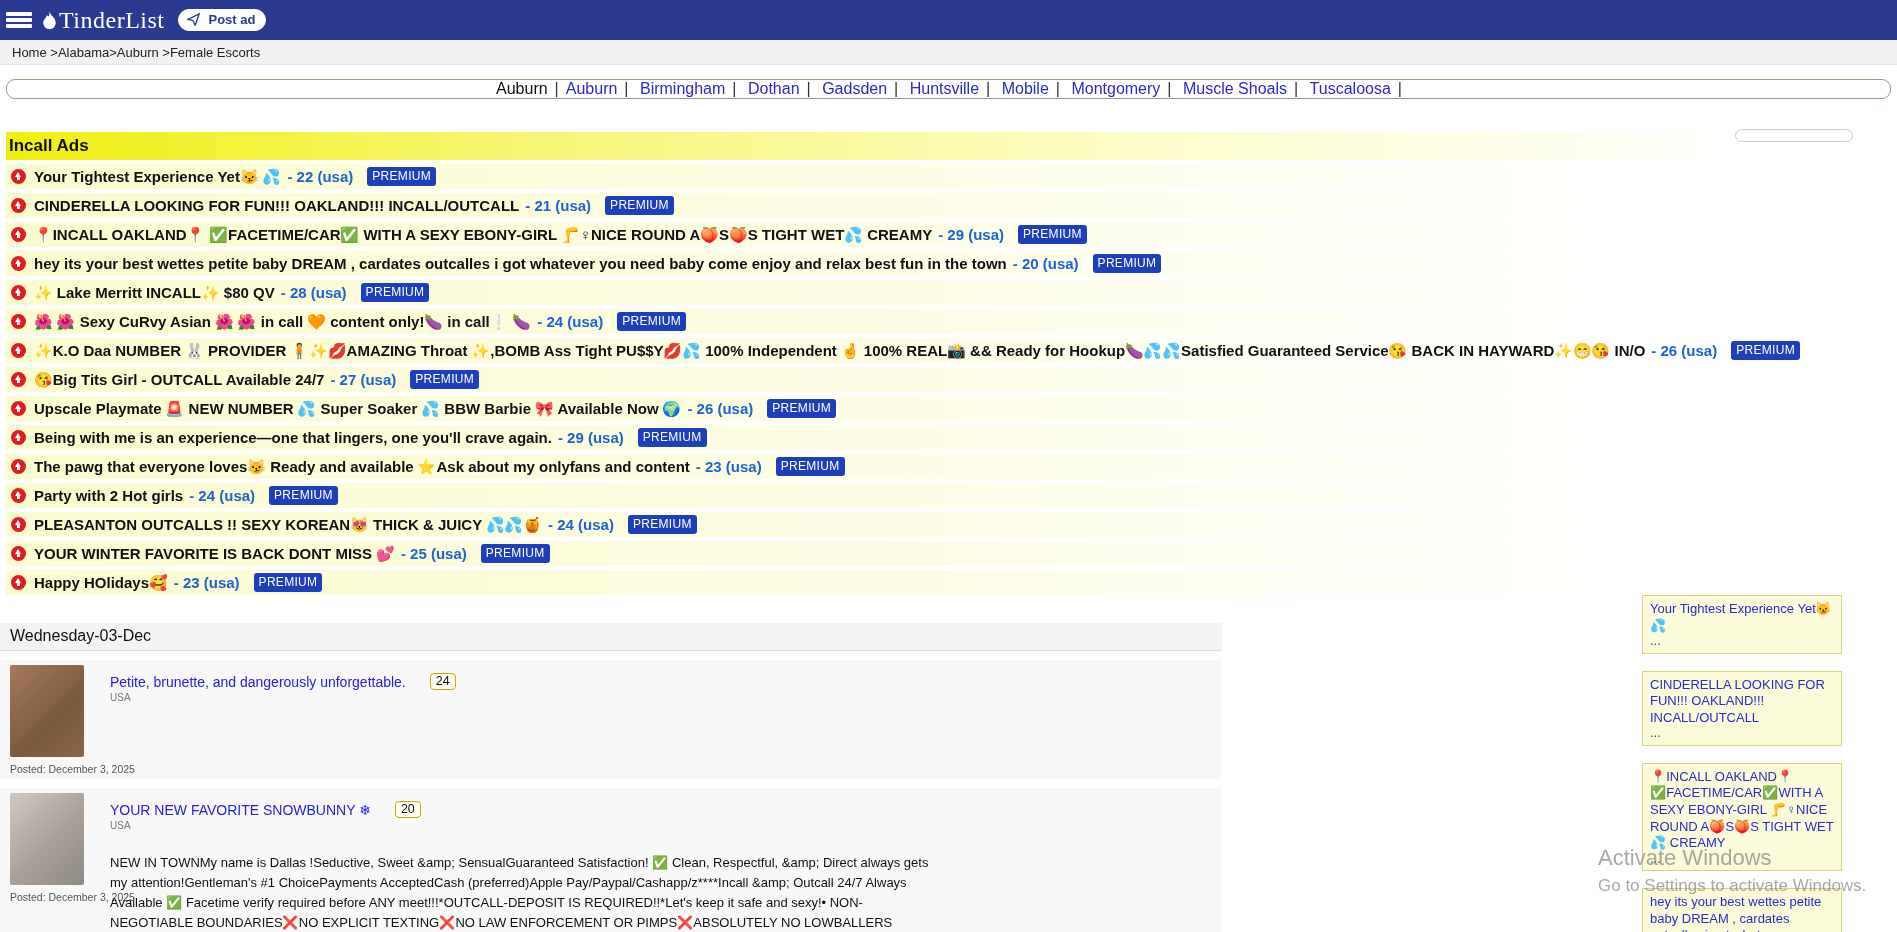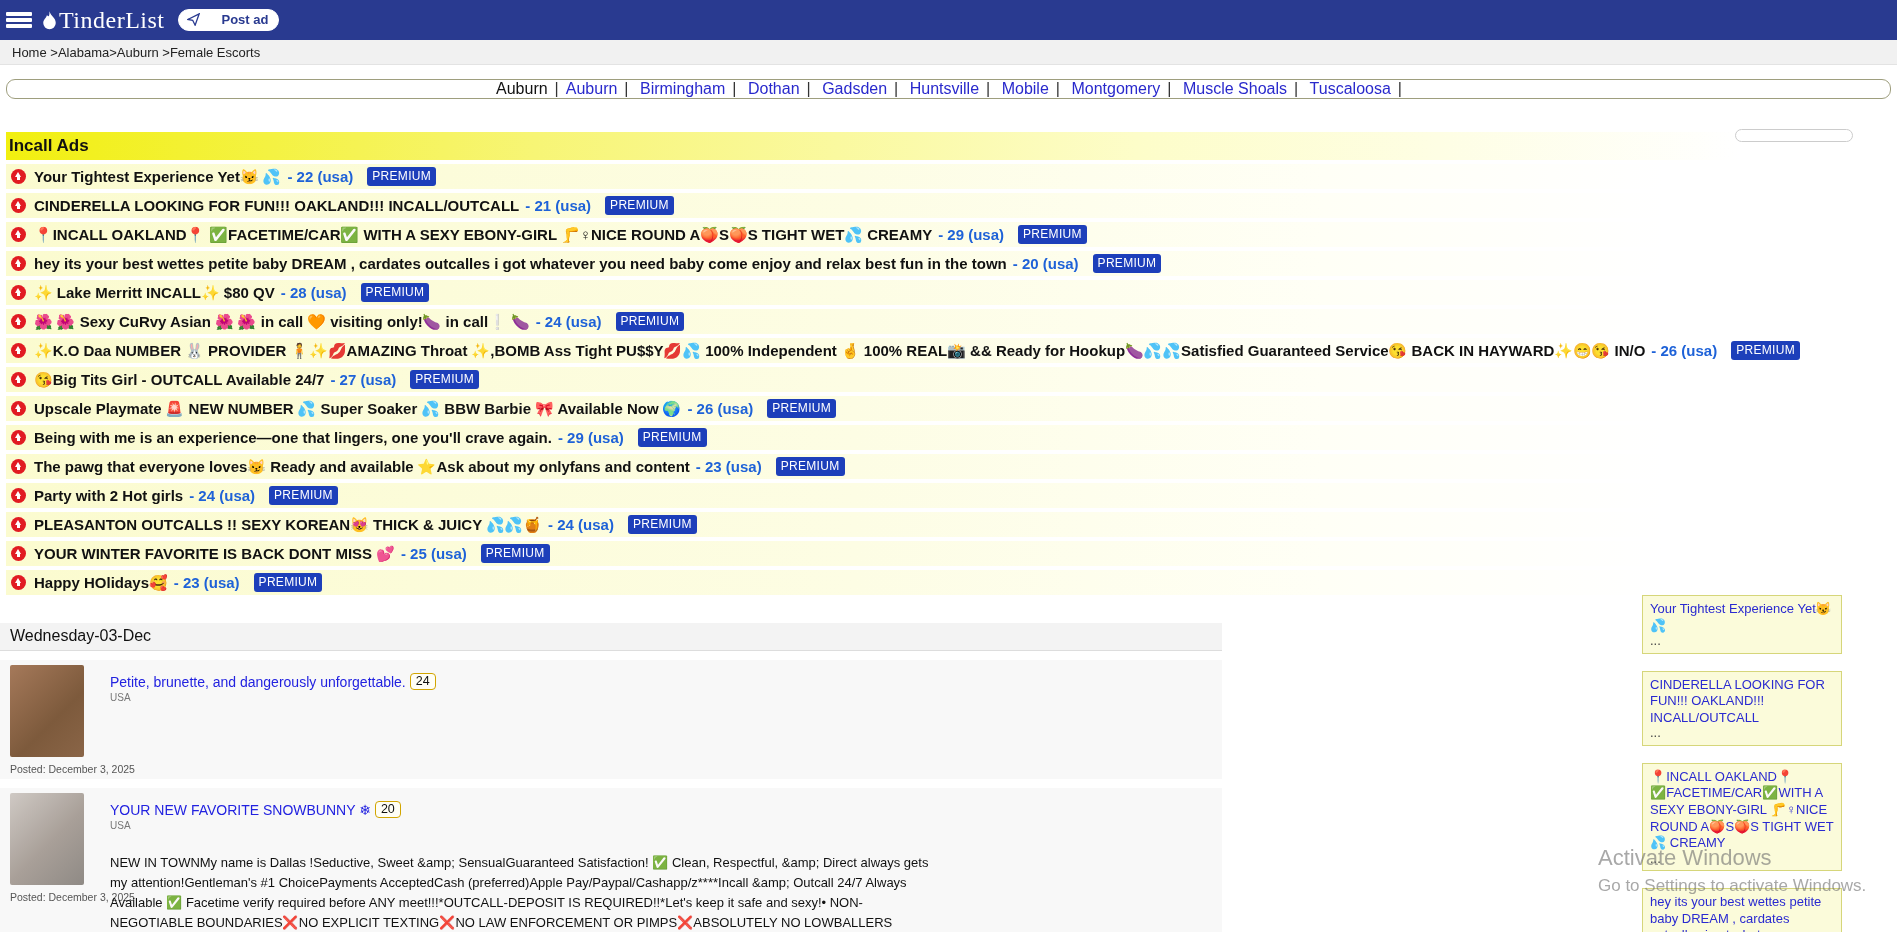--- a/index.html
+++ b/index.html
@@ -7,21 +7,21 @@
     font-family:"Liberation Sans", sans-serif; }
   .page { position:relative; width:1897px; height:932px; }
 
   
   .topbar { height:40px; background:#293a90; display:flex; align-items:center; padding:0 6px; }
   .menu-icon { width:26px; height:20px; display:flex; flex-direction:column; justify-content:space-between; padding:2px 0; margin-right:10px; cursor:pointer; }
   .menu-icon i { display:block; height:4px; background:#fff; border-radius:1px; }
   .brand { color:#fff; font-family:"Liberation Serif", serif; font-size:24px; letter-spacing:.5px; display:flex; align-items:center; }
   .flame { width:15px; height:19px; margin-right:2px; }
   .postad { margin-left:14px; background:#fff; color:#293a90; border:1px solid #fff; border-radius:11px;
-    font-size:13px; font-weight:bold; padding:2px 10px 3px 8px; display:flex; align-items:center; gap:21px; cursor:pointer; }
+    font-size:13px; font-weight:bold; padding:2px 10px 3px 8px; display:flex; align-items:center; gap:8px; cursor:pointer; }
   .postad svg { width:13px; height:13px; }
 
   
   .crumbbar { height:24px; background:#f1f1f1; display:flex; align-items:center; padding:12px 12px; border-bottom:1px solid #e3e3e3;}
   .crumb { font-size:13px; color:#222; }
 
   
   .citybox { margin:14px 6px 0 6px; border:1px solid #9e9e7e; border-radius:9px; background:#fff;
     height:20px; display:flex; align-items:flex-start; justify-content:center; font-size:16px; }
   .citybox .cur { color:#111; margin:0 4px; }
@@ -46,21 +46,21 @@
   
   .datehead { margin:28px 0 0 0; width:1222px; background:#f3f3f3; border-bottom:1px solid #ddd;
     font-size:16px; color:#111; padding:4px 0 5px 10px; }
   .listing { width:1222px; background:#f8f8f8; margin-top:9px; display:flex; padding:5px 10px 4px 10px; min-height:100px; }
   .lphoto-col { width:82px; flex:0 0 auto; display:flex; flex-direction:column; }
   .lphoto { width:74px; height:92px; border-radius:2px; cursor:pointer; }
   .tone-0 { background:linear-gradient(135deg,#a5795a,#7d5a3c 60%,#8a6547); }
   .tone-1 { background:linear-gradient(135deg,#cfc9c4,#a89f98 55%,#8f8a85); }
   .posted { font-size:10.5px; color:#555; margin-top:6px; white-space:nowrap; }
   .lbody { margin-left:18px; padding-top:8px; }
-  .ltitlerow { display:flex; align-items:center; gap:4px; }
+  .ltitlerow { display:flex; align-items:center; gap:24px; }
   .ltitle { color:#2222e0; font-size:14px; text-decoration:none; cursor:pointer; }
   .lage { border:1px solid #d2a500; border-radius:4px; background:#fffef5; color:#111;
     font-size:12.5px; padding:0 5px 1px 5px; }
   .lloc { font-size:10px; color:#777; margin-top:2px; }
   .ldesc { margin-top:22px; font-size:13px; color:#111; line-height:1.55; max-width:820px; white-space:pre-line; }
 
   
   .sidebar { position:absolute; left:1642px; top:595px; width:200px; display:flex; flex-direction:column; gap:17px; }
   .sidebox { background:#fbfbda; border:1px solid #d6d67a; padding:5px 6px 4px 7px; min-height:34px; }
   .sidebox .stext { color:#2a2ad0; font-size:13px; line-height:1.28; cursor:pointer; }
@@ -159,21 +159,21 @@
 
   <div class="prow">
     <span class="uparrow"></span>
     <span class="ptext">✨ Lake Merritt INCALL✨ $80 QV</span>
     <span class="pmeta">- 28 (usa)</span>
     <span class="badge">PREMIUM</span>
   </div>
 
   <div class="prow">
     <span class="uparrow"></span>
-    <span class="ptext">🌺 🌺 Sexy CuRvy Asian 🌺 🌺 in call 🧡 visiting only!🍆 in call❕ 🍆</span>
+    <span class="ptext">🌺 🌺 Sexy CuRvy Asian 🌺 🌺 in call 🧡 content only!🍆 in call❕ 🍆</span>
     <span class="pmeta">- 24 (usa)</span>
     <span class="badge">PREMIUM</span>
   </div>
 
   <div class="prow">
     <span class="uparrow"></span>
     <span class="ptext">✨K.O Daa NUMBER 🐰 PROVIDER 🧍✨💋AMAZING Throat ✨,BOMB Ass Tight PU$$Y💋💦 100% Independent 🤞 100% REAL📸 &amp;&amp; Ready for Hookup🍆💦💦Satisfied Guaranteed Service😘 BACK IN HAYWARD✨😁😘 IN/O</span>
     <span class="pmeta">- 26 (usa)</span>
     <span class="badge">PREMIUM</span>
   </div>

